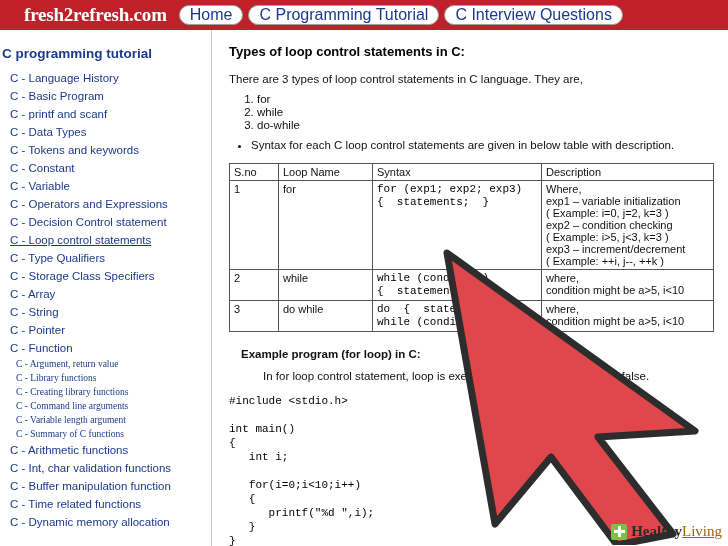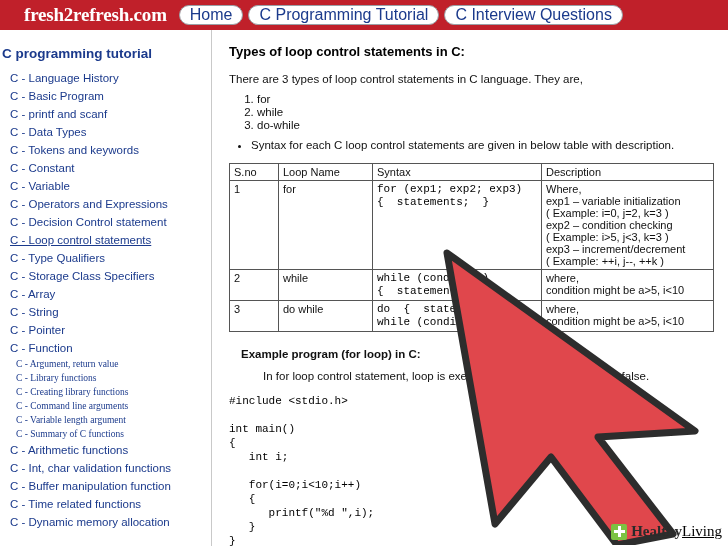--- a/index.html
+++ b/index.html
@@ -194,21 +194,21 @@
     background: #ffffff;
   }
   .wm-plus:before { left: 6.5px; top: 2.5px; width: 3px; height: 11px; }
   .wm-plus:after  { top: 6.5px; left: 2.5px; height: 3px; width: 11px; }
   .wm-text {
     font-family: "Liberation Serif", serif;
     font-size: 15px;
     font-weight: bold;
     color: #2b2b2b;
   }
-  .wm-text .light { color: #000000; font-weight: normal; text-decoration: underline; }
+  .wm-text .light { color: #a16207; font-weight: normal; text-decoration: underline; }
 </style>
 </head>
 <body>
 
 <div class="page">
 
   <div class="header">
     <div class="brand">fresh2refresh.com</div>
     <div class="nav">
       <div class="nav-item">Home</div>

